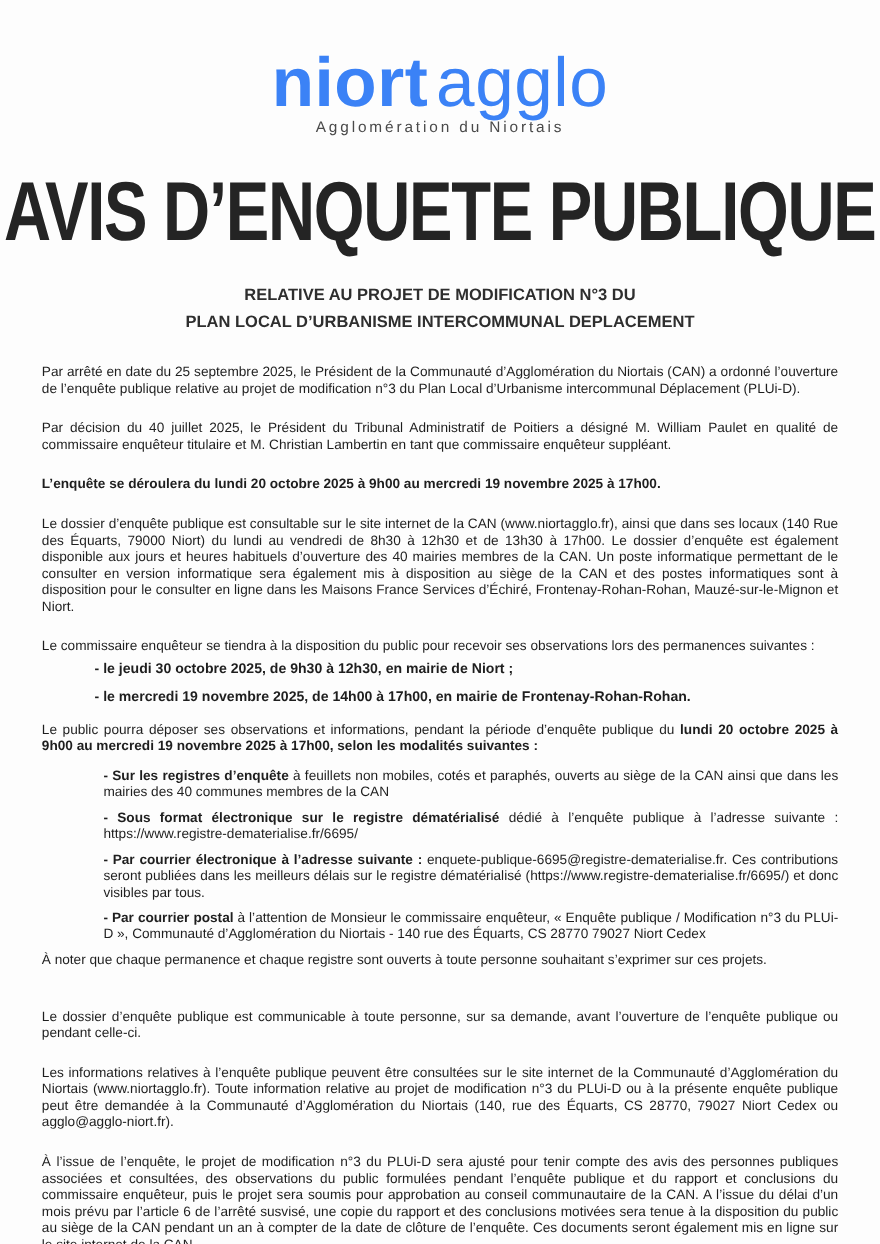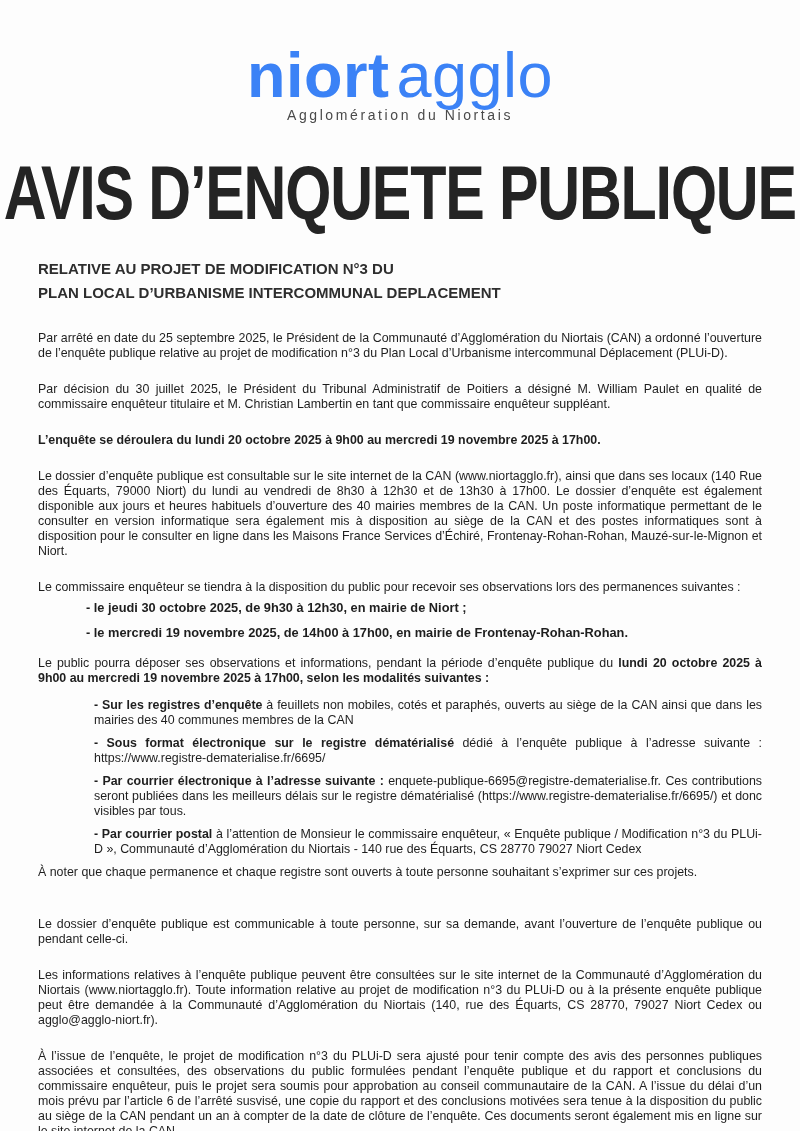--- a/index.html
+++ b/index.html
@@ -14,21 +14,21 @@
   .logo-brand .b{font-weight:700;}
   .logo-brand .l{font-weight:400;margin-left:7px;}
   .logo-tagline{font-size:14px;line-height:24px;color:#4a4a4a;letter-spacing:2.6px;margin-top:3px;}
   
   .title{margin:22px 0 0;display:flex;justify-content:center;height:86px;align-items:center;text-align:right;}
   .title span{
     font-size:76px;font-weight:700;color:#242424;letter-spacing:-1.5px;
     transform:scaleX(0.78);transform-origin:center;white-space:nowrap;display:inline-block;
   }
   
-  .subtitle{font-weight:700;font-size:15px;line-height:24px;color:#2e2e2e;margin:22px 0 26px;}
+  .subtitle{text-align:center;font-weight:700;font-size:15px;line-height:24px;color:#2e2e2e;margin:22px 0 26px;}
   
   .doc{font-size:12.4px;line-height:15px;text-align:justify;color:#1e1e1e;}
   .doc p{margin:0 0 21px;}
   .doc p.tight{margin-bottom:12px;}
   .doc .bold{font-weight:700;}
   .permanences{list-style:none;margin:-7px 0 16px 48px;padding:0;font-weight:700;font-size:12.8px;text-align:left;}
   .permanences li{margin-bottom:10px;line-height:15px;}
   .modalites{margin:0 0 6px 56px;}
   .modalites p.mod{margin:0 0 8px;}
   .doc p.noter{margin-bottom:37px;}
@@ -50,21 +50,21 @@
 
   <div class="subtitle">
     <div>RELATIVE AU PROJET DE MODIFICATION N°3 DU</div>
     <div>PLAN LOCAL D’URBANISME INTERCOMMUNAL DEPLACEMENT</div>
   </div>
 
   <main class="doc">
 
     <p>Par arrêté en date du 25 septembre 2025, le Président de la Communauté d’Agglomération du Niortais (CAN) a ordonné l’ouverture de l’enquête publique relative au projet de modification n°3 du Plan Local d’Urbanisme intercommunal Déplacement (PLUi-D).</p>
 
-    <p>Par décision du 30 juillet 2025, le Président du Tribunal Administratif de Poitiers a désigné M. William Paulet en qualité de commissaire enquêteur titulaire et M. Christian Lambertin en tant que commissaire enquêteur suppléant.</p>
+    <p>Par décision du 40 juillet 2025, le Président du Tribunal Administratif de Poitiers a désigné M. William Paulet en qualité de commissaire enquêteur titulaire et M. Christian Lambertin en tant que commissaire enquêteur suppléant.</p>
 
     <p class="bold">L’enquête se déroulera du lundi 20 octobre 2025 à 9h00 au mercredi 19 novembre 2025 à 17h00.</p>
 
     <p>Le dossier d’enquête publique est consultable sur le site internet de la CAN (www.niortagglo.fr), ainsi que dans ses locaux (140 Rue des Équarts, 79000 Niort) du lundi au vendredi de 8h30 à 12h30 et de 13h30 à 17h00. Le dossier d’enquête est également disponible aux jours et heures habituels d’ouverture des 40 mairies membres de la CAN. Un poste informatique permettant de le consulter en version informatique sera également mis à disposition au siège de la CAN et des postes informatiques sont à disposition pour le consulter en ligne dans les Maisons France Services d’Échiré, Frontenay-Rohan-Rohan, Mauzé-sur-le-Mignon et Niort.</p>
 
     <p class="tight">Le commissaire enquêteur se tiendra à la disposition du public pour recevoir ses observations lors des permanences suivantes :</p>
 
     <ul class="permanences">
       <li>- le jeudi 30 octobre 2025, de 9h30 à 12h30, en mairie de Niort ;</li>
       <li>- le mercredi 19 novembre 2025, de 14h00 à 17h00, en mairie de Frontenay-Rohan-Rohan.</li>

